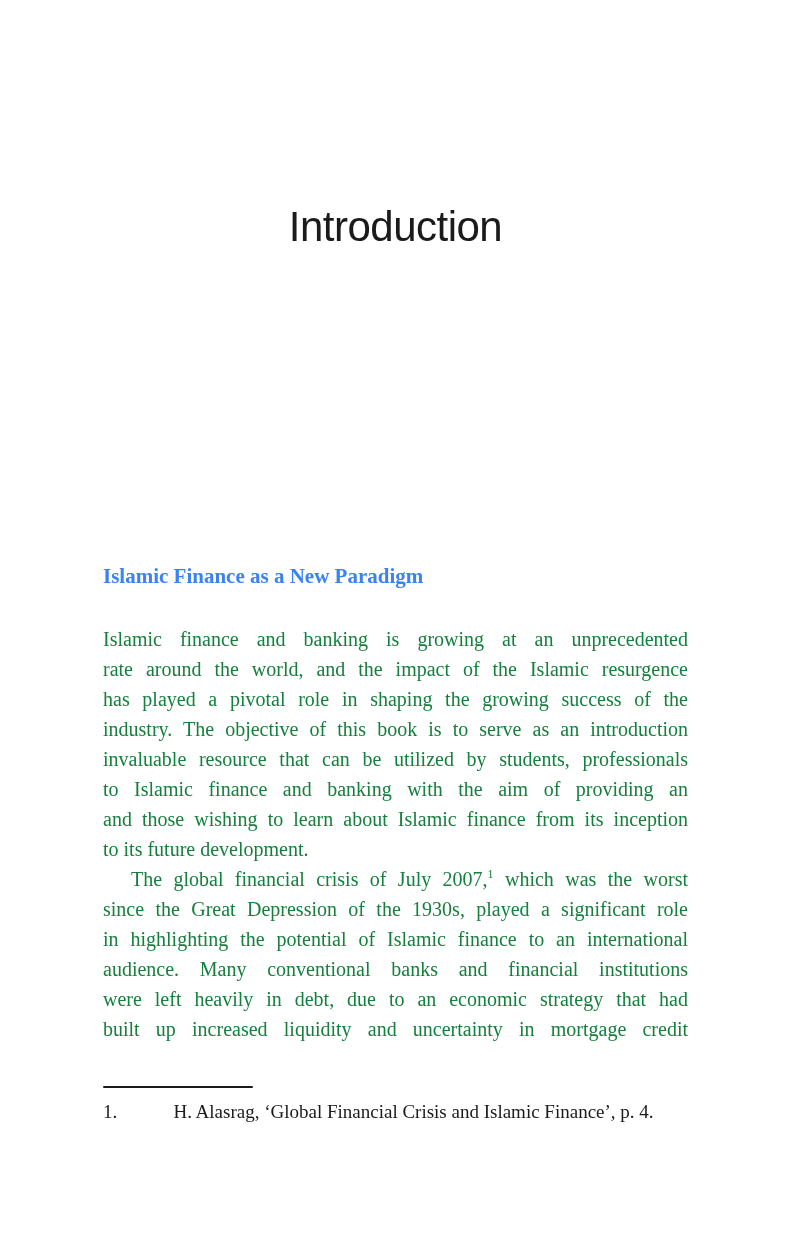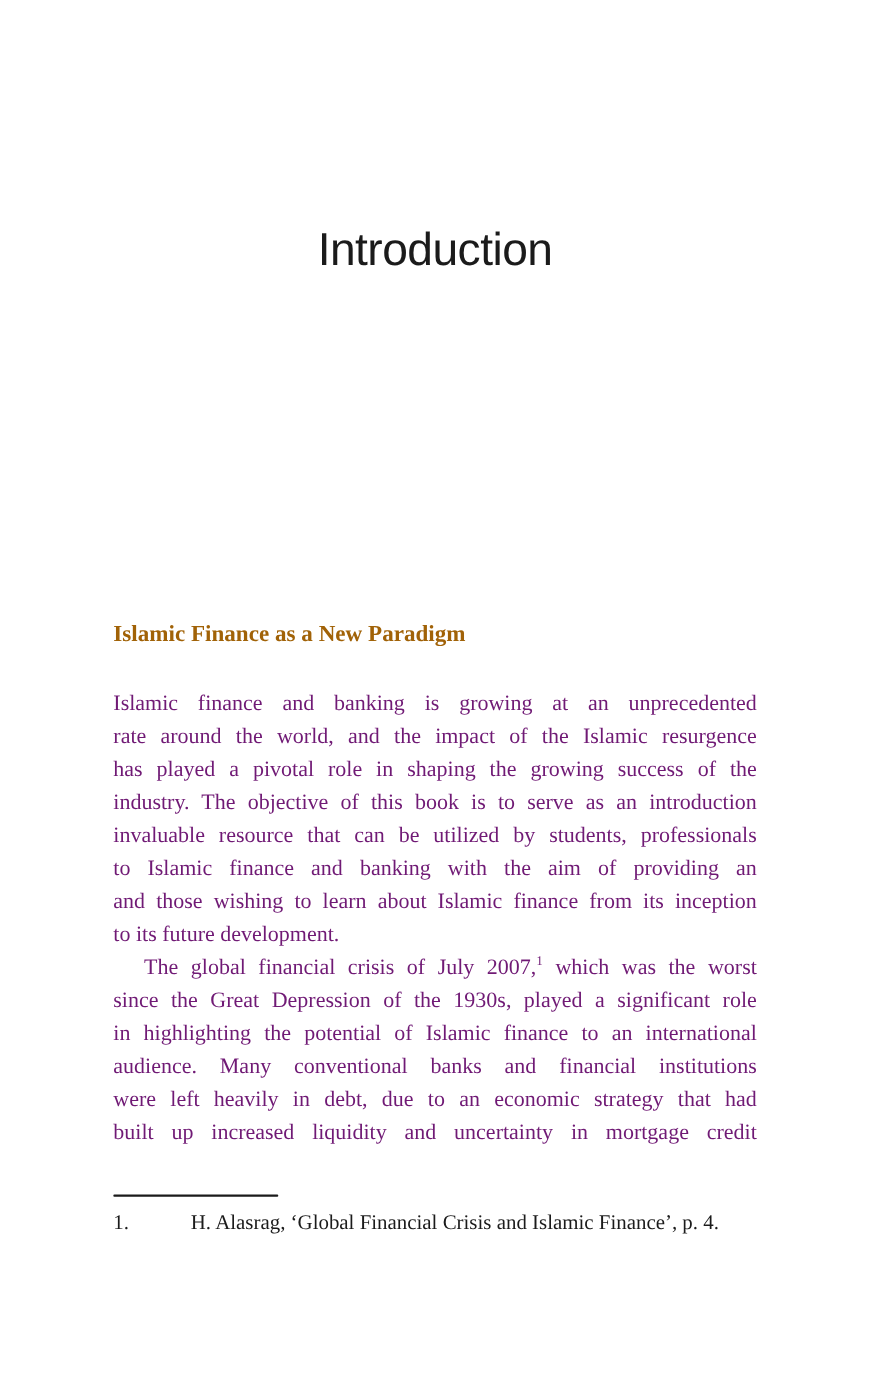--- a/index.html
+++ b/index.html
@@ -31,29 +31,29 @@
   }
   .section-heading {
     position: absolute;
     top: 563px;
     left: 103px;
     width: 585px;
     font-family: "Liberation Serif", "DejaVu Serif", serif;
     font-weight: 700;
     font-size: 21px;
     line-height: 26px;
-    color: #a16207;
+    color: #3b82f6;
   }
   .body-text {
     position: absolute;
     top: 624px;
     left: 103px;
     width: 585px;
     font-size: 20px;
-    color: #701a75;
+    color: #15803d;
   }
   .line {
     height: 30px;
     line-height: 30px;
     text-align: justify;
     text-align-last: justify;
     text-justify: inter-word;
     white-space: nowrap;
     overflow: visible;
   }

